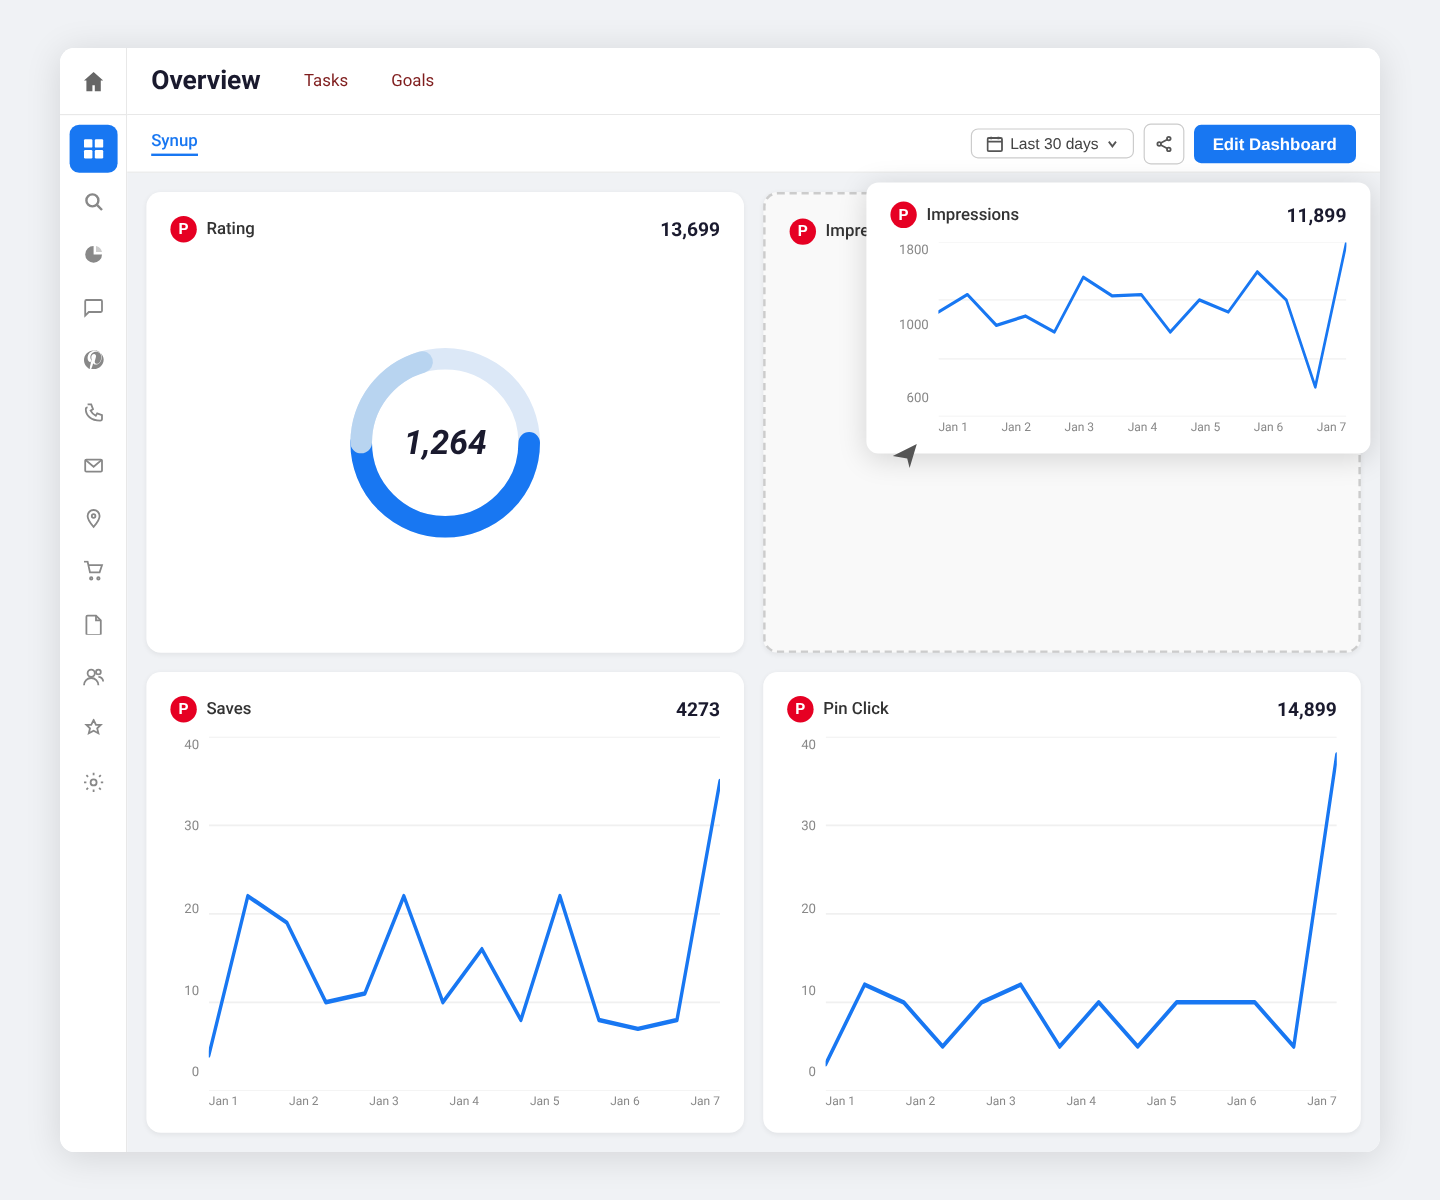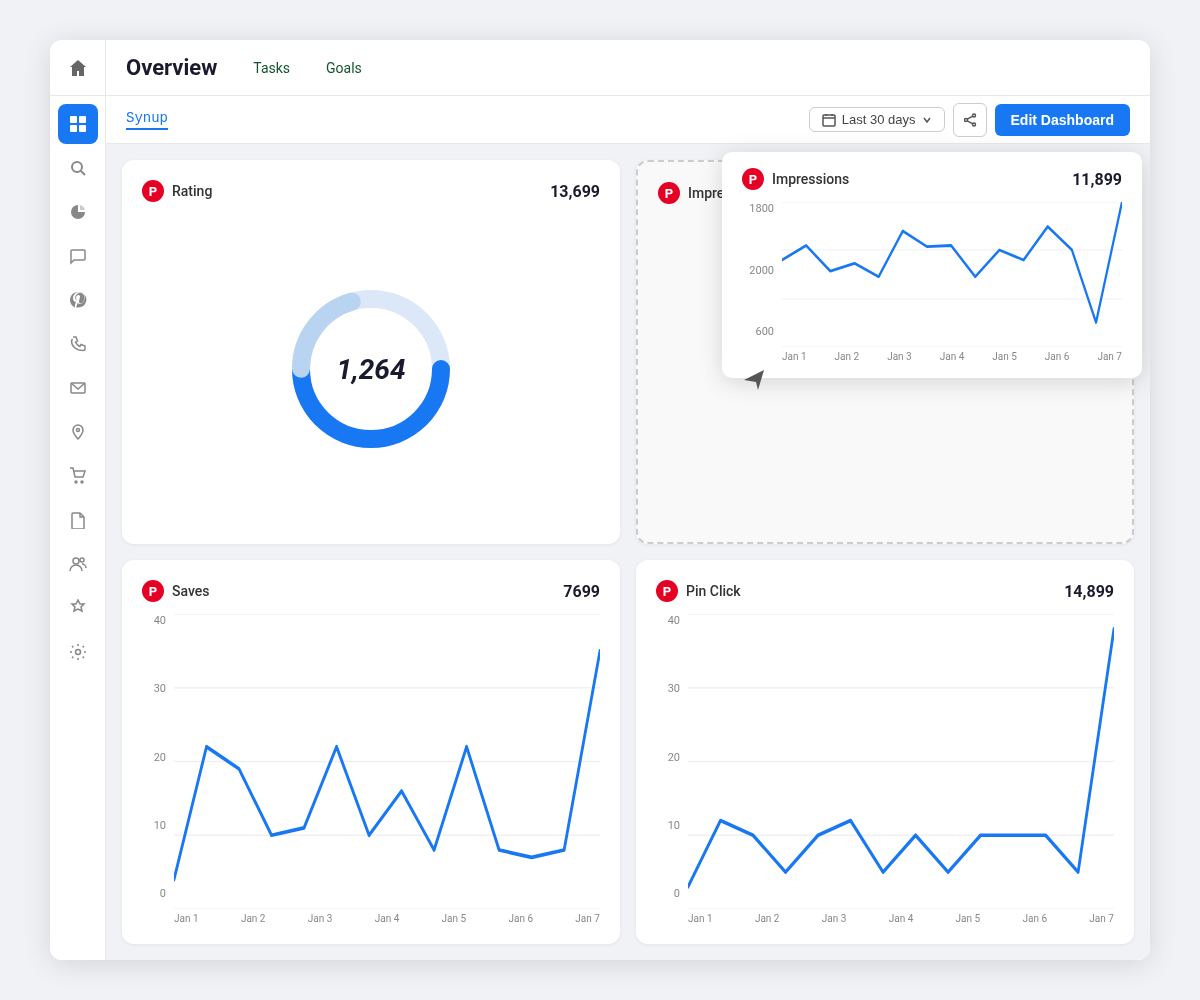--- a/index.html
+++ b/index.html
@@ -13,26 +13,26 @@
     .sidebar-items { display: flex; flex-direction: column; align-items: center; padding: 8px 0; gap: 4px; }
     .sidebar-item { width: 40px; height: 40px; display: flex; align-items: center; justify-content: center; border-radius: 8px; color: #888; cursor: pointer; font-size: 18px; }
     .sidebar-item.active { background: #1877f2; color: #fff; }
 
     
     .main { flex: 1; display: flex; flex-direction: column; }
 
     
     .top-nav { height: 56px; border-bottom: 1px solid #e8e8e8; display: flex; align-items: center; padding: 0 20px; gap: 4px; background: #fff; }
     .nav-title { font-size: 22px; font-weight: 700; color: #1a1a2e; margin-right: 16px; }
-    .nav-tab { padding: 0 16px; height: 56px; display: flex; align-items: center; font-size: 14px; color: #14532d; cursor: pointer; border-bottom: 2px solid transparent; position: relative; top: 1px; }
+    .nav-tab { padding: 0 16px; height: 56px; display: flex; align-items: center; font-size: 14px; color: #7f1d1d; cursor: pointer; border-bottom: 2px solid transparent; position: relative; top: 1px; }
     .nav-tab.active { color: #1877f2; border-bottom: 2px solid #1877f2; font-weight: 500; }
 
     
     .sub-nav { height: 48px; border-bottom: 1px solid #e8e8e8; display: flex; align-items: center; padding: 0 20px; background: #fff; justify-content: space-between; }
-    .sub-nav-left { display: flex; align-items: flex-end; font-family: Liberation Mono, monospace; }
+    .sub-nav-left { display: flex; align-items: flex-end; }
     .sub-nav-tab { font-size: 14px; color: #1877f2; font-weight: 500; padding-bottom: 2px; border-bottom: 2px solid #1877f2; cursor: pointer; }
     .sub-nav-actions { display: flex; align-items: center; gap: 8px; }
     .date-btn { display: flex; align-items: center; gap: 6px; border: 1px solid #ccc; border-radius: 6px; padding: 4px 12px; font-size: 13px; color: #444; cursor: pointer; background: #fff; }
     .share-btn { width: 34px; height: 34px; border: 1px solid #ccc; border-radius: 6px; display: flex; align-items: center; justify-content: center; cursor: pointer; background: #fff; color: #555; }
     .edit-btn { background: #1877f2; color: #fff; border: none; border-radius: 6px; padding: 8px 16px; font-size: 14px; font-weight: 600; cursor: pointer; }
 
     
     .dashboard { flex: 1; padding: 16px; background: #f0f2f5; display: grid; grid-template-columns: 1fr 1fr; grid-template-rows: 1fr 1fr; gap: 16px; position: relative; }
 
     
@@ -222,21 +222,21 @@
           <div class="card-header">
             <div class="card-title-group">
               <div class="pinterest-icon">P</div>
               <span class="card-title">Impressions</span>
             </div>
             <span class="card-value">11,899</span>
           </div>
           <div style="display:flex; gap:8px; flex:1; min-height:160px;">
             <div style="display:flex; flex-direction:column; justify-content:space-between; align-items:flex-end; font-size:11px; color:#888; padding-bottom:24px; min-width:32px;">
               <span>1800</span>
-              <span>2000</span>
+              <span>1000</span>
               <span>600</span>
             </div>
             <div style="flex:1; display:flex; flex-direction:column;">
               <div style="flex:1; position:relative;">
                 <svg viewBox="0 0 380 130" preserveAspectRatio="none" style="width:100%;height:100%;">
 
                   <line x1="0" y1="0" x2="380" y2="0" stroke="#f0f0f0" stroke-width="1"></line>
                   <line x1="0" y1="43" x2="380" y2="43" stroke="#f0f0f0" stroke-width="1"></line>
                   <line x1="0" y1="87" x2="380" y2="87" stroke="#f0f0f0" stroke-width="1"></line>
                   <line x1="0" y1="130" x2="380" y2="130" stroke="#f0f0f0" stroke-width="1"></line>
@@ -263,21 +263,21 @@
           </div>
         </div>
       </div>
 
       <div class="card">
         <div class="card-header">
           <div class="card-title-group">
             <div class="pinterest-icon">P</div>
             <span class="card-title">Saves</span>
           </div>
-          <span class="card-value">7699</span>
+          <span class="card-value">4273</span>
         </div>
         <div style="display:flex; gap:8px; flex:1;">
           <div style="display:flex; flex-direction:column; justify-content:space-between; align-items:flex-end; font-size:11px; color:#888; padding-bottom:24px; min-width:24px;">
             <span>40</span>
             <span>30</span>
             <span>20</span>
             <span>10</span>
             <span>0</span>
           </div>
           <div style="flex:1; display:flex; flex-direction:column;">

